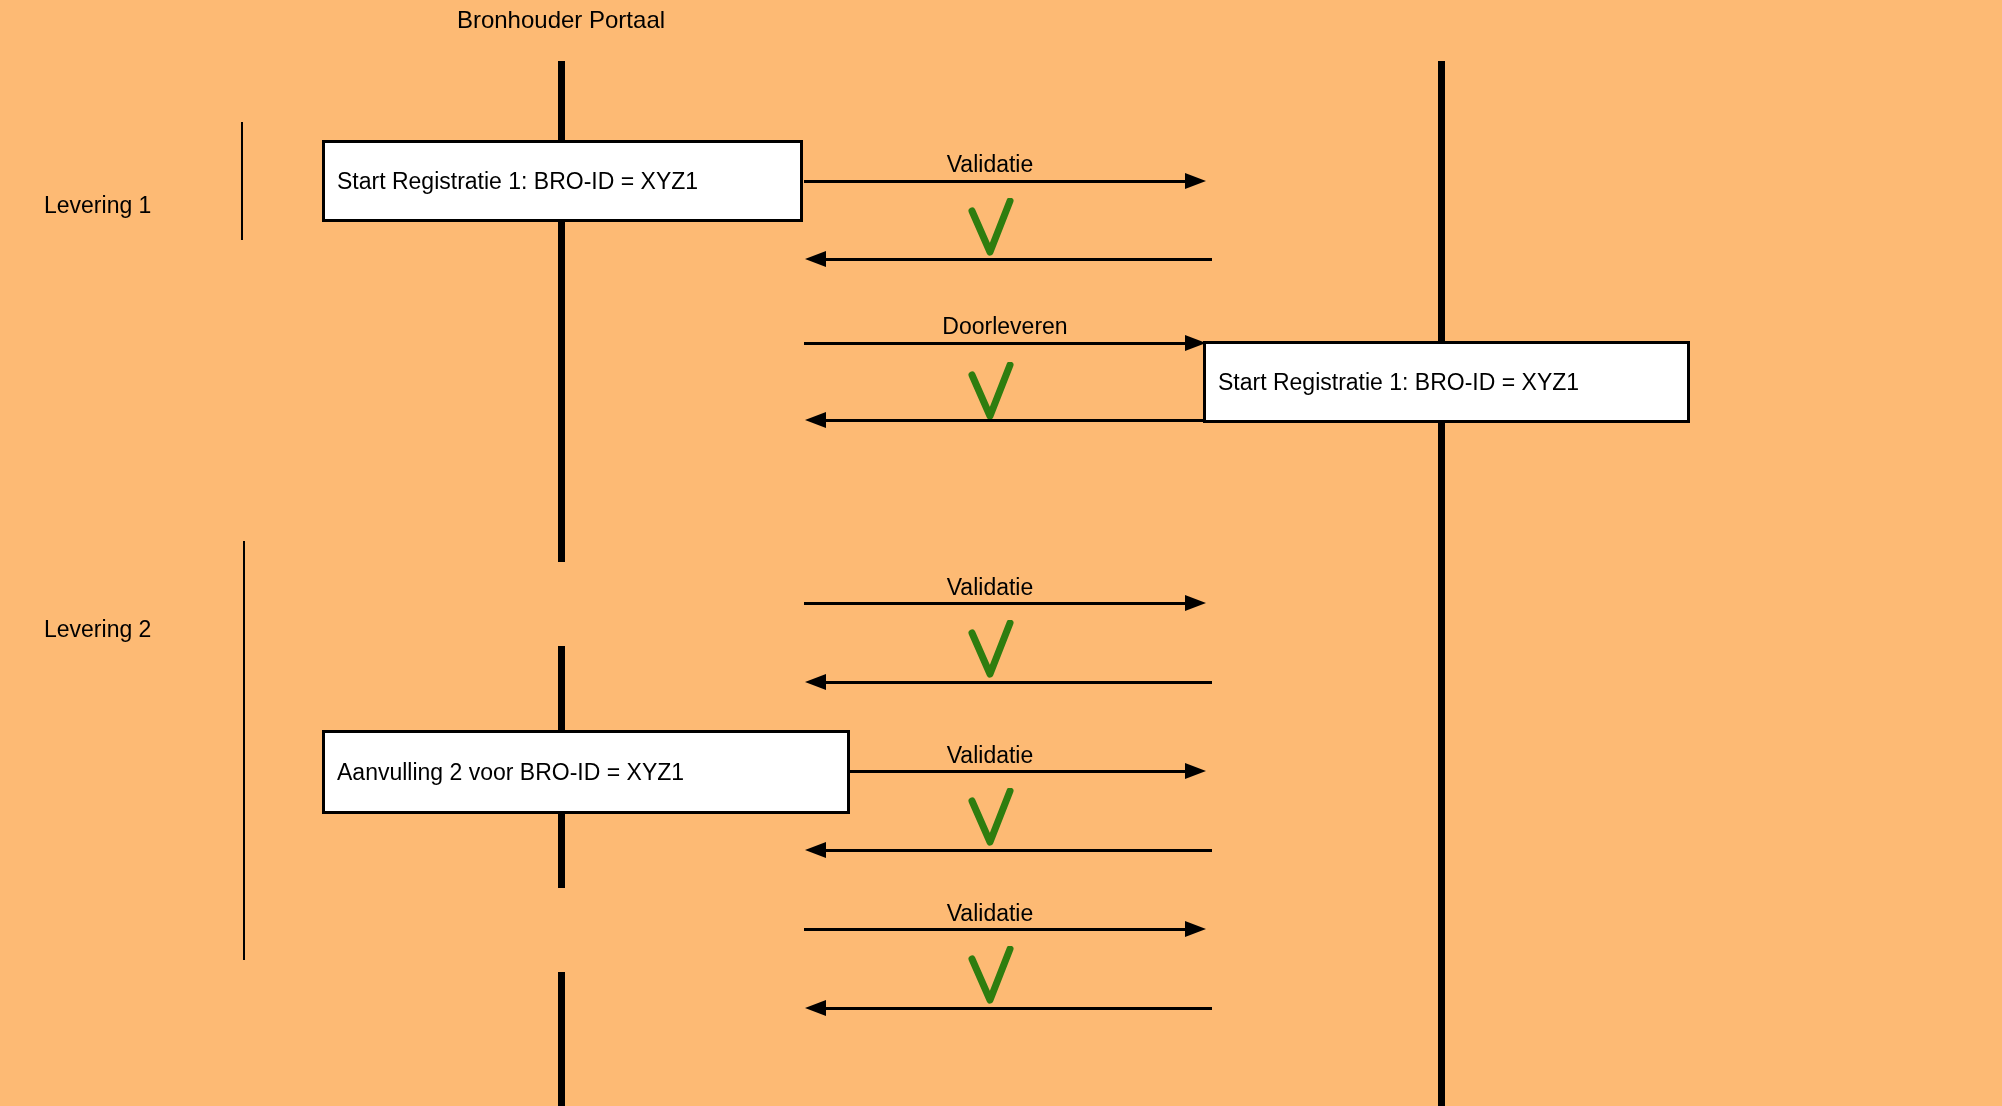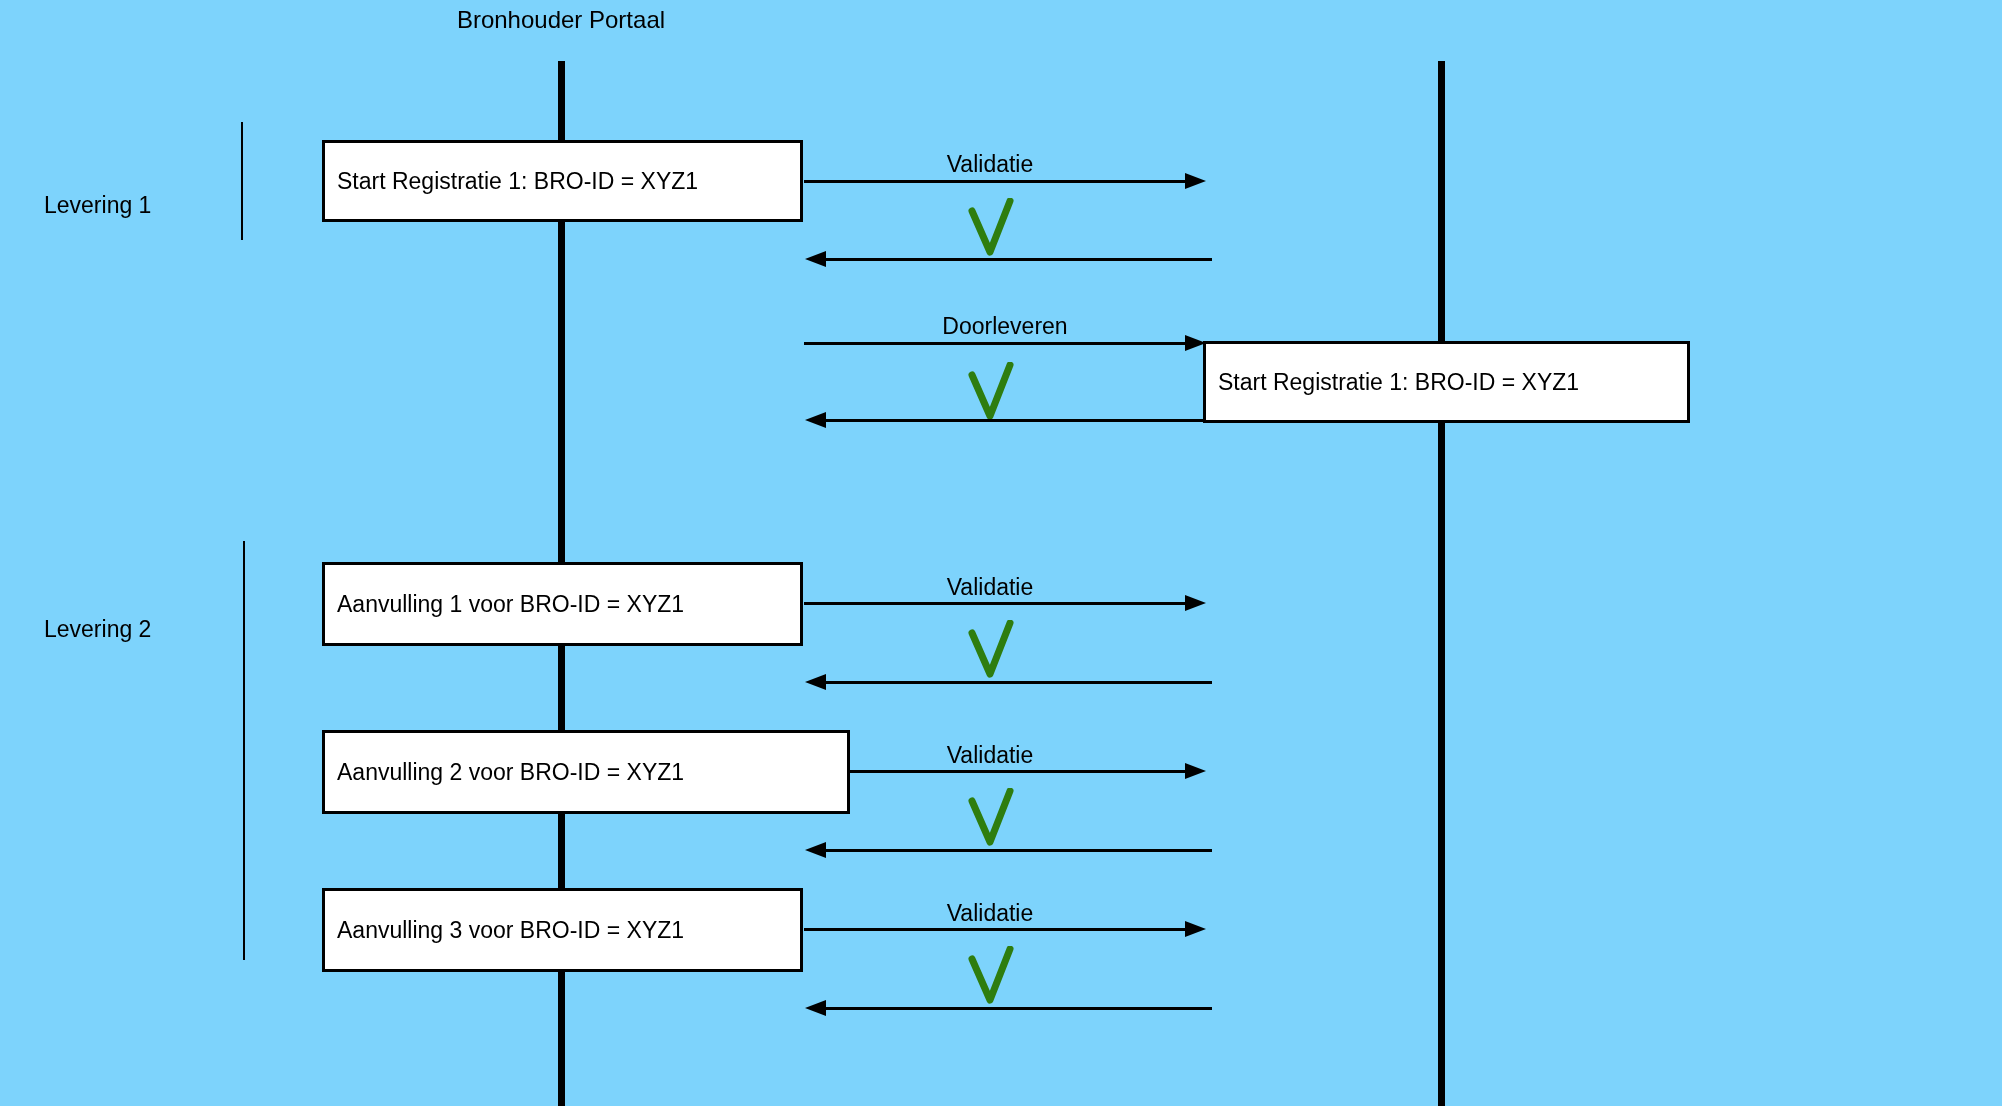--- a/index.html
+++ b/index.html
@@ -1,20 +1,20 @@
 <!DOCTYPE html>
 <html><head>
 <meta charset="utf-8">
 <style>
   html, body { margin: 0; padding: 0; background: #ffffff; }
   .canvas {
     position: relative;
     width: 2002px;
     height: 1106px;
-    background: #7dd3fc;
+    background: #fdba74;
     font-family: "Liberation Sans", sans-serif;
     color: #000000;
     overflow: hidden;
   }
   .abs { position: absolute; }
 
   
   .actor-title {
     width: 420px;
     text-align: center;
@@ -107,23 +107,21 @@
   <div class="abs lifeline-seg" style="left:1438px; top:423px; height:683px;"></div>
 
   <div class="abs bracket" style="left:241px; top:122px; height:118px;"></div>
   <div class="abs group-label" style="left:44px; top:168px;">Levering 1</div>
 
   <div class="abs bracket" style="left:243px; top:541px; height:419px;"></div>
   <div class="abs group-label" style="left:44px; top:592px;">Levering 2</div>
 
   <div class="abs msg-box" style="left:322px; top:140px; width:481px; height:82px;">Start Registratie 1: BRO-ID = XYZ1</div>
   <div class="abs msg-box" style="left:1203px; top:341px; width:487px; height:82px;">Start Registratie 1: BRO-ID = XYZ1</div>
-  <div class="abs msg-box" style="left:322px; top:562px; width:481px; height:84px;">Aanvulling 1 voor BRO-ID = XYZ1</div>
   <div class="abs msg-box" style="left:322px; top:730px; width:528px; height:84px;">Aanvulling 2 voor BRO-ID = XYZ1</div>
-  <div class="abs msg-box" style="left:322px; top:888px; width:481px; height:84px;">Aanvulling 3 voor BRO-ID = XYZ1</div>
 
   <div class="abs msg-label" style="left:880px; top:151px;">Validatie</div>
   <div class="abs arrow arrow-right" style="left:804px; top:180px; width:381px;"></div>
   <div class="abs check" style="left:967px; top:198px;">
     <svg width="48" height="58" viewBox="0 0 48 58">
         <path d="M5 13 L23 54 L43 3" fill="none" stroke="#2e7d0f" stroke-width="7" stroke-linecap="round" stroke-linejoin="round"></path>
       </svg>
   </div>
   <div class="abs arrow arrow-left" style="left:826px; top:258px; width:386px;"></div>
 

